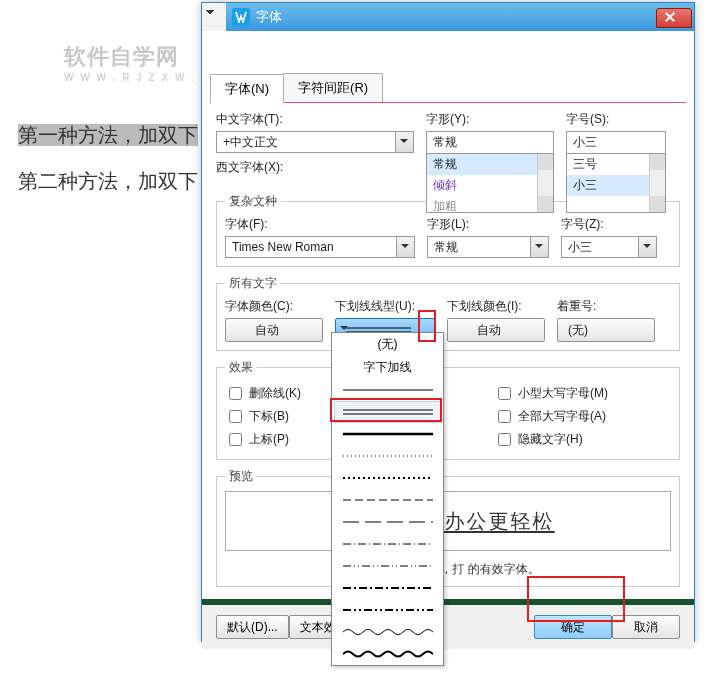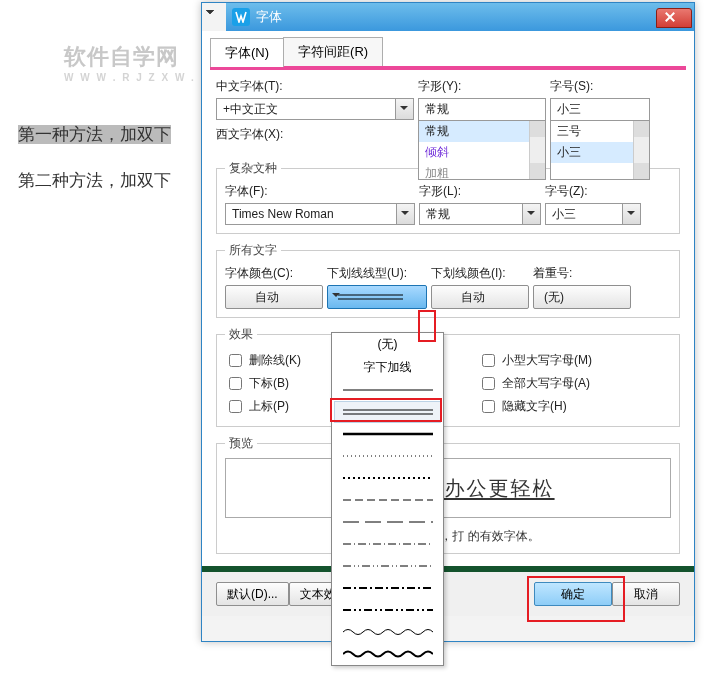--- a/index.html
+++ b/index.html
@@ -1,38 +1,38 @@
 <!DOCTYPE html>
 <html><head>
 <meta charset="utf-8">
 <style>
   * { box-sizing: border-box; font-family: "Microsoft YaHei", "SimSun", sans-serif; }
   body { margin: 0; background: #fff; width: 721px; height: 685px; overflow: hidden; position: relative; }
-  .bg-text { position: absolute; left: 18px; top: 112px; font-size: 17px; color: #333; line-height: 46px; }
+  .bg-text { position: absolute; left: 18px; top: 112px; font-size: 20px; color: #333; line-height: 46px; }
   .bg-text .line1 span { background: #bbb; }
   .watermark { position: absolute; left: 64px; top: 42px; color: #c8c8c8; font-weight: 700; font-size: 22px; letter-spacing: 1px; pointer-events: none; user-select: none; }
   .watermark .sub { font-size: 10px; letter-spacing: 2px; display: block; color: #d4d4d4; }
 
   .dialog { position: absolute; left: 201px; top: 2px; width: 494px; height: 640px; border: 1px solid #2f84c4; background: #f3f3f3; box-shadow: 0 0 8px rgba(0,0,0,0.25); }
   .titlebar { height: 28px; background: linear-gradient(#6dbdeb, #3b98dd); display: flex; align-items: center; color: #fff; font-size: 13px; padding-left: 6px; margin-left: 24px; }
   .titlebar .appicon { width: 18px; height: 18px; background: #1aa0e8; border-radius: 3px; display: inline-flex; align-items: center; justify-content: center; font-size: 11px; margin-right: 6px; }
   .titlebar .appicon svg { display: block; }
   .titlebar .tbuttons { margin-left: auto; display: flex; }
   .titlebar .tbtn { width: 36px; height: 20px; margin: 2px 2px 0 0; border-radius: 3px 3px 0 0; }
   .titlebar .close { background: linear-gradient(#e97870,#d23e36); border:1px solid #8a1f17; position:relative; }
   .titlebar .close::before,.titlebar .close::after{content:"";position:absolute;left:12px;top:2px;width:2px;height:12px;background:#fff;}
   .titlebar .close::before{transform:rotate(45deg);} .titlebar .close::after{transform:rotate(-45deg);}
 
   .tabs { background:#fff; padding:6px 8px 0; }
-  .tabrow { display:flex; border-bottom:4px solid #ec4899; }
+  .tabrow { display:flex; border-bottom:1px solid #ec4899;margin-top:36px; }
   .tab { padding:5px 14px; font-size:13px; border:1px solid #adadad; border-bottom:none; background:#f7f7f7; margin-right:-1px; }
   .tab.active { background:#fff; position:relative; top:1px; }
 
   .body { padding: 8px 14px 12px; background:#fff; font-size:12px; color:#222; }
-  .row { display:flex; gap:4px; }
+  .row { display:flex; gap:12px; }
   .field { display:flex; flex-direction:column; }
   .field label { margin-bottom:3px; }
   .combo { display:flex; align-items:center; height:22px; border:1px solid #999; background:#fff; }
   .combo span { flex:1; padding:0 6px; overflow:hidden; white-space:nowrap; }
   .combo .arrow, .dropbtn { width:18px; height:100%; border-left:1px solid #999; background:linear-gradient(#f4f4f4,#dcdcdc); position:relative; }
   .arrow::after,.dropbtn::after{content:"";position:absolute;left:4px;top:7px;border:4px solid transparent;border-top-color:#333;}
 
   .listbox { border:1px solid #999; background:#fff; overflow:hidden; position:relative; }
   .listbox .item { padding:2px 6px; }
   .listbox .sel { background:#3399ff33; }

